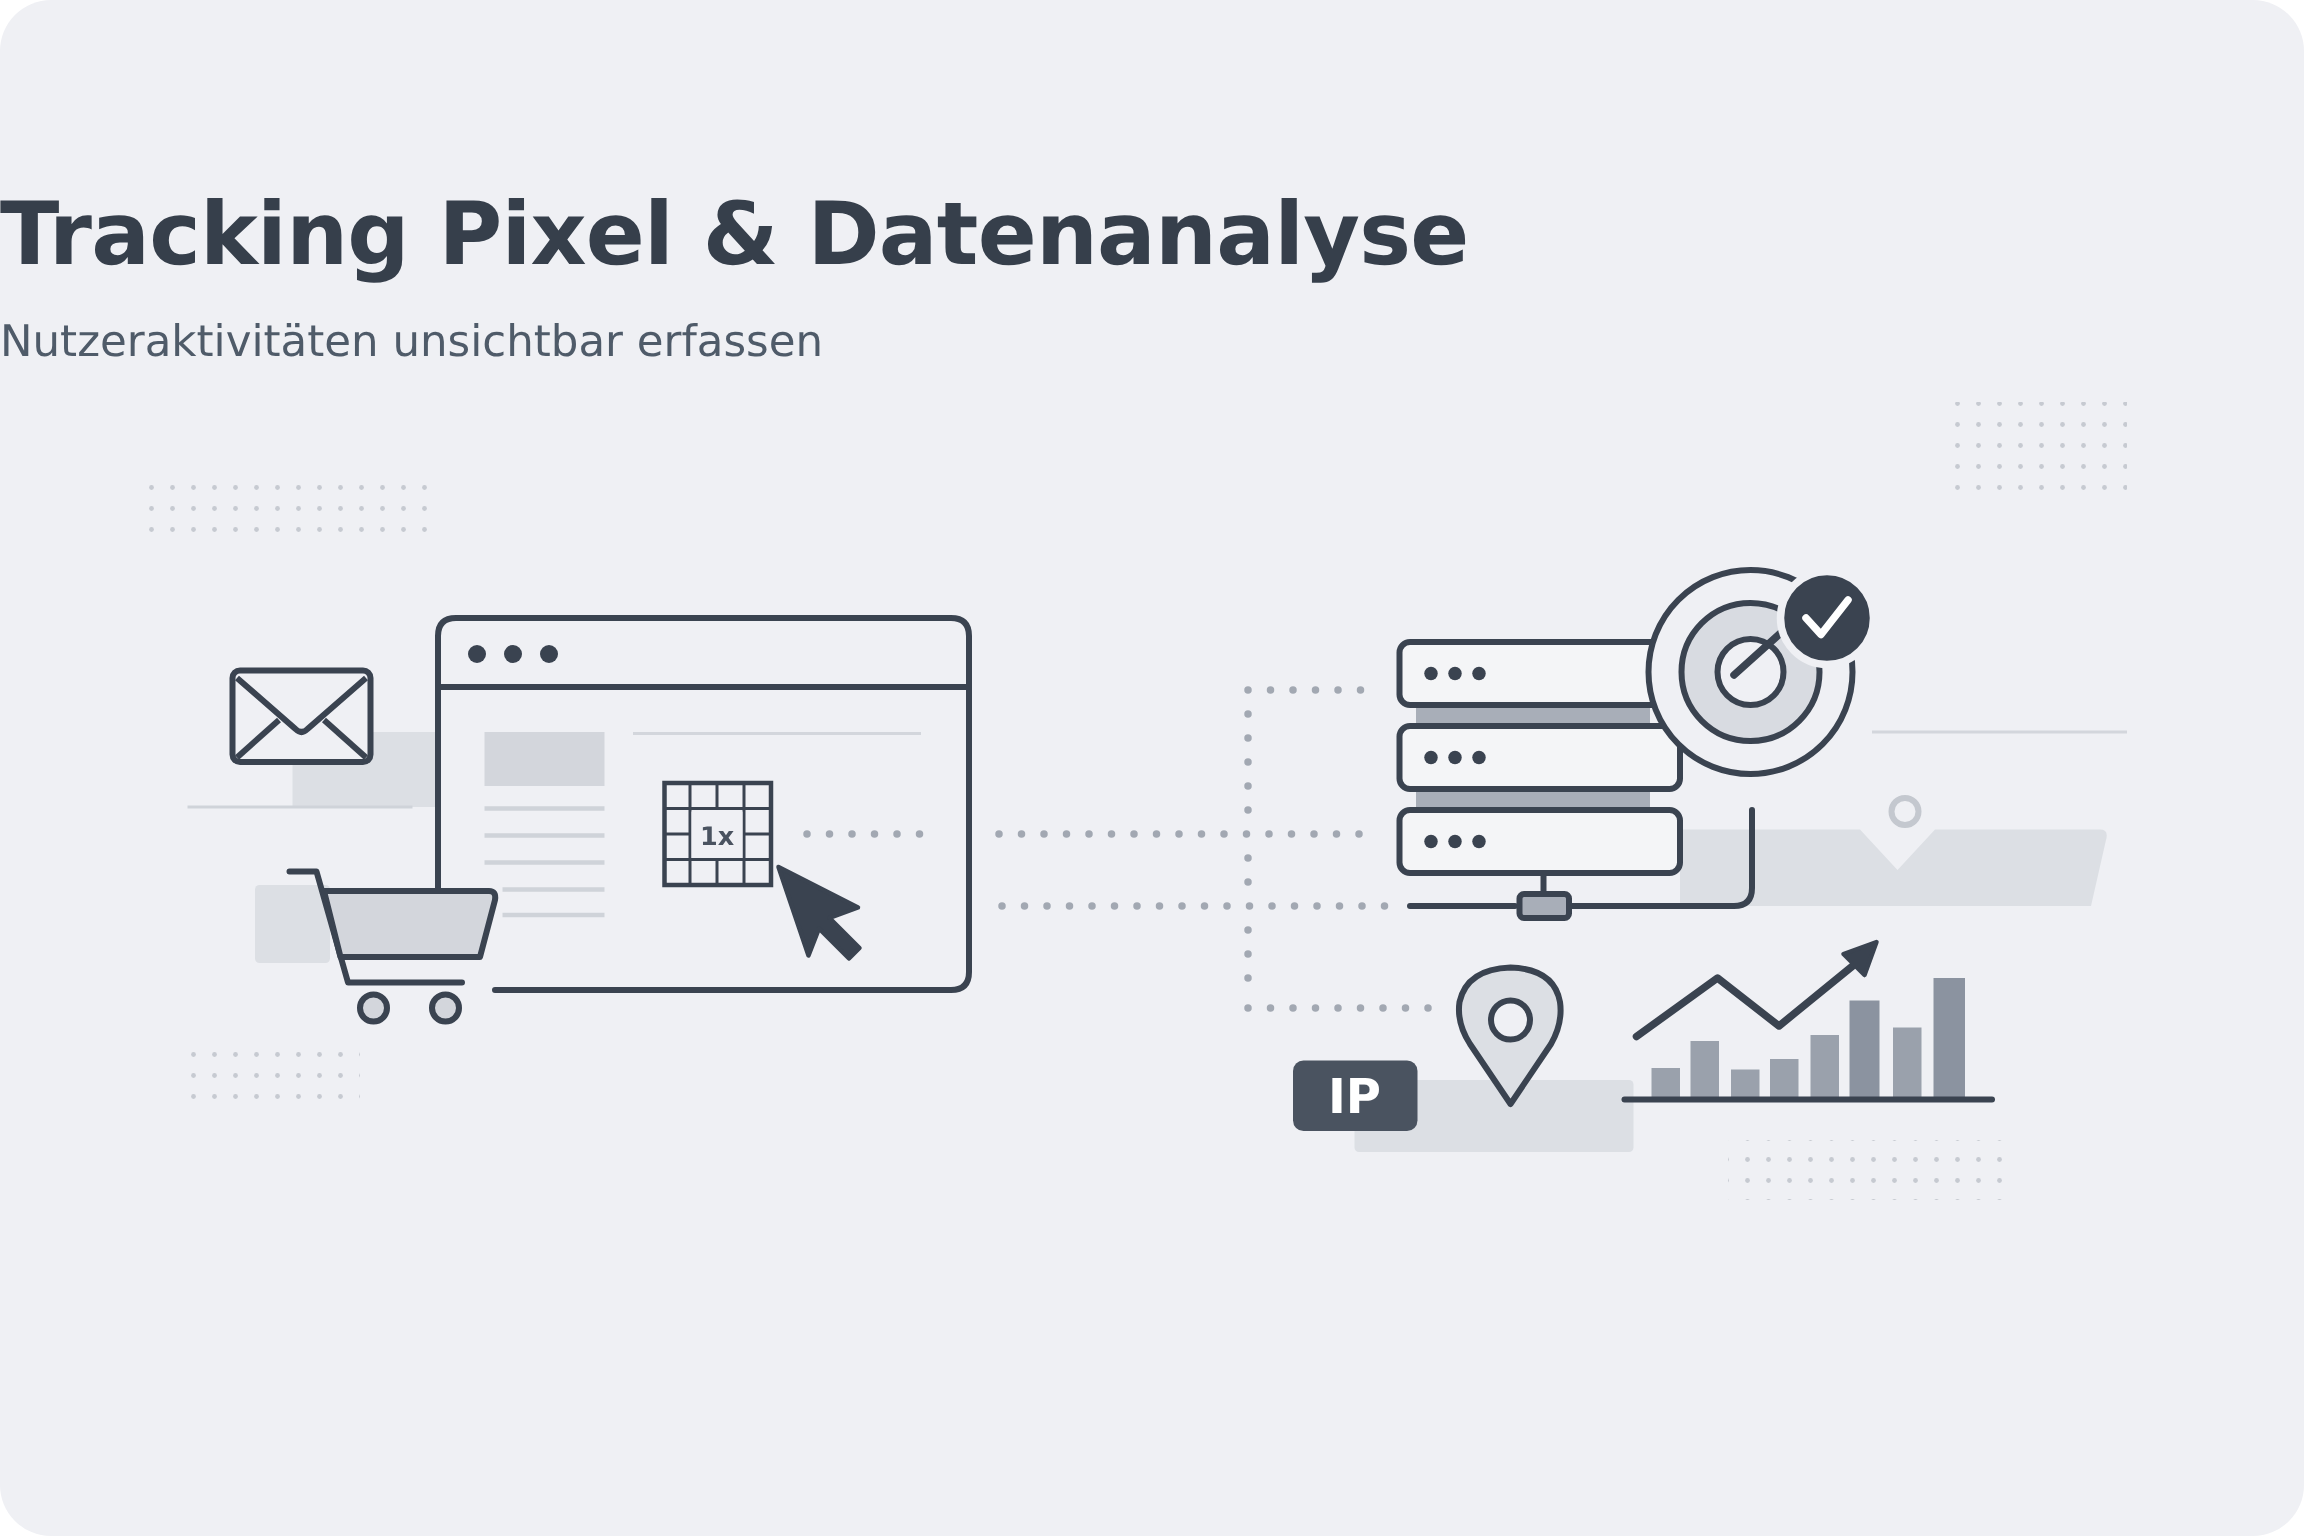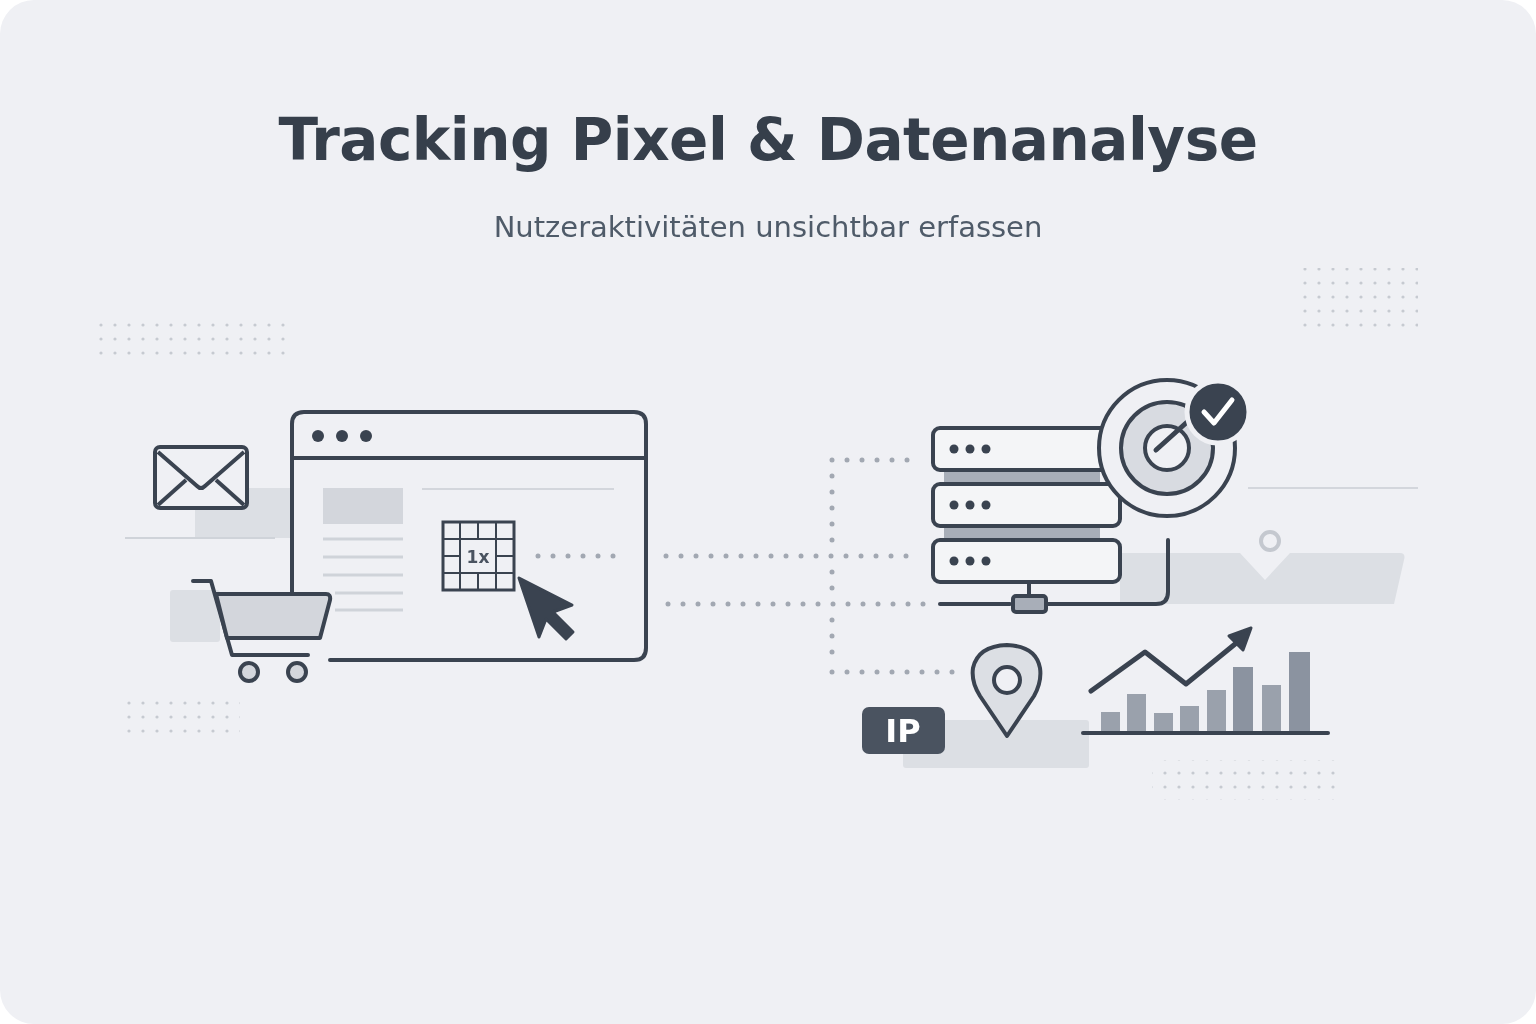--- a/index.html
+++ b/index.html
@@ -1,19 +1,19 @@
 <!DOCTYPE html>
 <html><head>
 <meta charset="utf-8">
 <style>
   html,body{margin:0;padding:0;background:#ffffff;}
   body{width:1536px;height:1024px;overflow:hidden;font-family:"DejaVu Sans",sans-serif;}
   .canvas{position:absolute;left:0;top:0;width:1536px;height:1024px;border-radius:34px;background:#eff0f4;overflow:hidden;}
-  .title{position:absolute;left:0;width:1536px;top:106px;text-align:center;font-size:58px;font-weight:bold;color:#363f4b;letter-spacing:-0.5px;}
-  .subtitle{position:absolute;left:0;width:1536px;top:210px;text-align:center;font-size:29px;color:#4f5b69;}
+  .title{position:absolute;left:0;width:1536px;top:122px;text-align:left;font-size:58px;font-weight:bold;color:#363f4b;letter-spacing:-0.5px;}
+  .subtitle{position:absolute;left:0;width:1536px;top:210px;text-align:left;font-size:29px;color:#4f5b69;}
   svg.art{position:absolute;left:0;top:0;}
   .pix-label{font-family:"DejaVu Sans",sans-serif;font-weight:bold;font-size:17px;fill:#4a5360;}
   .ip-label{font-family:"DejaVu Sans",sans-serif;font-weight:bold;font-size:32px;fill:#ffffff;}
 </style>
 </head>
 <body>
 
 <div class="canvas">
 
   <div class="title">Tracking Pixel &amp; Datenanalyse</div>

